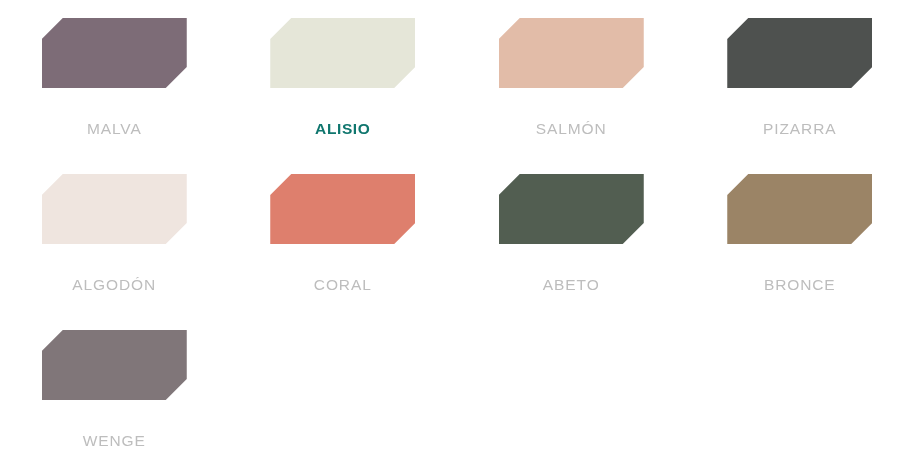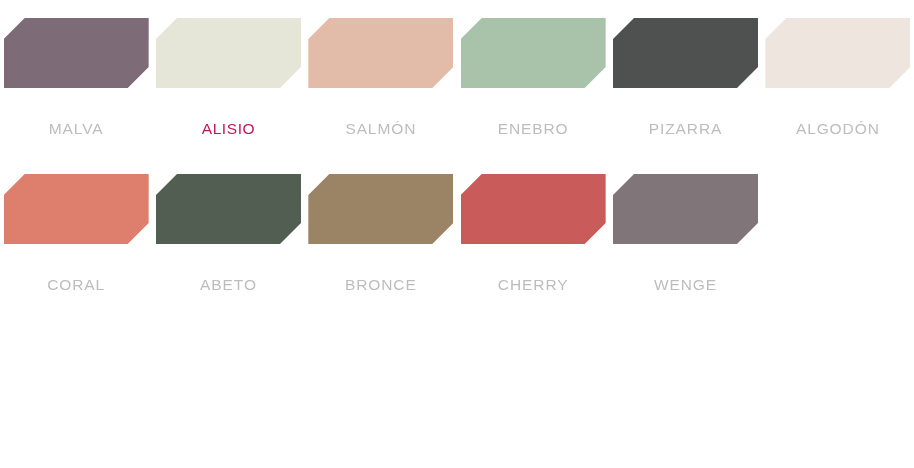--- a/index.html
+++ b/index.html
@@ -11,21 +11,21 @@
     width: 914px;
     height: 468px;
     font-family: "Liberation Sans", sans-serif;
     overflow: hidden;
   }
 
   #swatch-grid {
     width: 914px;
     height: 468px;
     display: grid;
-    grid-template-columns: repeat(6, 1fr);
+    grid-template-columns: repeat(4, 1fr);
     grid-template-rows: repeat(3, 1fr);
     box-sizing: border-box;
     padding: 0;
   }
 
   .swatch-cell {
     display: flex;
     flex-direction: column;
     align-items: center;
     justify-content: flex-start;
@@ -53,44 +53,40 @@
     letter-spacing: 0.9px;
     color: #bdbdbd;
     text-transform: uppercase;
     font-weight: 400;
     white-space: nowrap;
     text-align: center;
     line-height: 1;
   }
 
   .swatch-cell.is-selected .swatch-label {
-    color: #be185d;
-    font-weight: 400;
+    color: #0f766e;
+    font-weight: 700;
     letter-spacing: 0.6px;
   }
 </style>
 </head>
 <body style="background: rgb(255, 255, 255);">
 
 <div id="swatch-grid">
     <div class="swatch-cell">
       <div class="swatch-chip" style="background: rgb(125, 108, 119);"></div>
       <div class="swatch-label">MALVA</div>
     </div>
     <div class="swatch-cell is-selected">
       <div class="swatch-chip" style="background: rgb(229, 230, 216);"></div>
       <div class="swatch-label">ALISIO</div>
     </div>
     <div class="swatch-cell">
       <div class="swatch-chip" style="background: rgb(226, 188, 168);"></div>
       <div class="swatch-label">SALMÓN</div>
-    </div>
-    <div class="swatch-cell">
-      <div class="swatch-chip" style="background: rgb(168, 195, 169);"></div>
-      <div class="swatch-label">ENEBRO</div>
     </div>
     <div class="swatch-cell">
       <div class="swatch-chip" style="background: rgb(78, 81, 79);"></div>
       <div class="swatch-label">PIZARRA</div>
     </div>
     <div class="swatch-cell">
       <div class="swatch-chip" style="background: rgb(239, 229, 223);"></div>
       <div class="swatch-label">ALGODÓN</div>
     </div>
     <div class="swatch-cell">
@@ -99,20 +95,16 @@
     </div>
     <div class="swatch-cell">
       <div class="swatch-chip" style="background: rgb(82, 94, 81);"></div>
       <div class="swatch-label">ABETO</div>
     </div>
     <div class="swatch-cell">
       <div class="swatch-chip" style="background: rgb(155, 132, 102);"></div>
       <div class="swatch-label">BRONCE</div>
     </div>
     <div class="swatch-cell">
-      <div class="swatch-chip" style="background: rgb(201, 91, 91);"></div>
-      <div class="swatch-label">CHERRY</div>
-    </div>
-    <div class="swatch-cell">
       <div class="swatch-chip" style="background: rgb(128, 118, 121);"></div>
       <div class="swatch-label">WENGE</div>
     </div>
   </div>
 
 </body></html>

